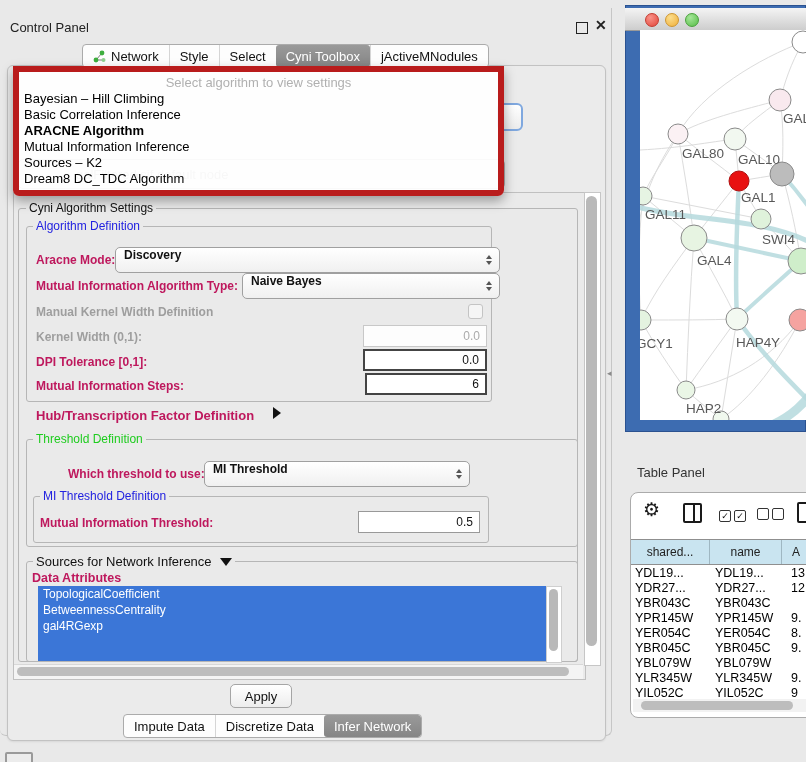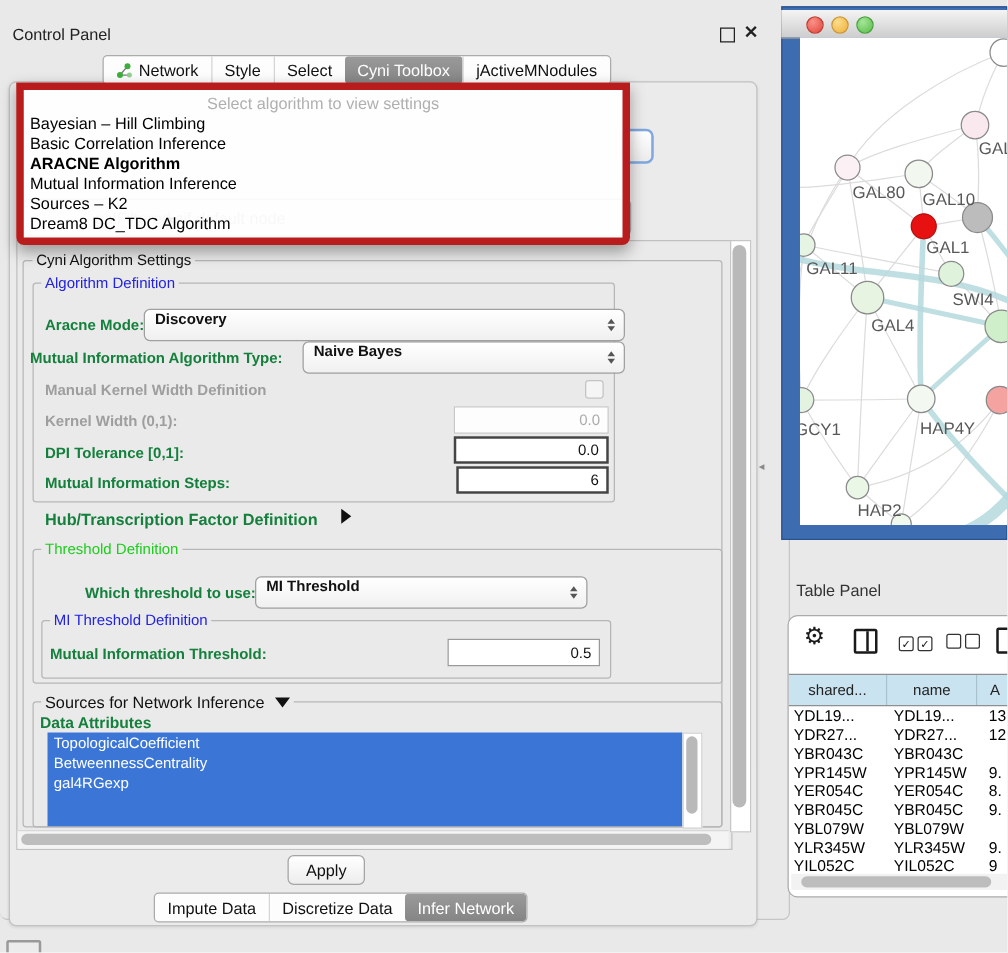--- a/index.html
+++ b/index.html
@@ -1,21 +1,21 @@
 <!DOCTYPE html>
 <html><head>
 <meta charset="utf-8">
 <style>
   html,body{margin:0;padding:0;}
   #app{position:relative;width:806px;height:762px;background:#E9E9E9;overflow:hidden;
        font-family:"Liberation Sans",sans-serif;color:#111;}
   .abs{position:absolute;}
   
   .cp{left:0;top:8px;width:611px;height:727px;background:#E9E9E9;
-      border-right:1px solid #C6C6C6;border-bottom:1px solid #C6C6C6;border-radius:0 0 6px 6px;padding-left:20px;}
+      border-right:1px solid #C6C6C6;border-bottom:1px solid #C6C6C6;border-radius:0 0 6px 6px;}
   .cp-title{left:10px;top:12px;font-size:13px;color:#222;}
   .float-box{left:576px;top:14px;width:10px;height:10px;border:1.5px solid #222;background:transparent;}
   .close-x{left:595px;top:9px;font-size:14px;font-weight:bold;color:#222;}
   .inner-panel{left:7px;top:57px;width:597px;height:674px;border:1px solid #C2C2C2;
       border-radius:6px;background:#EBEBEB;box-shadow:0 1px 2px rgba(0,0,0,.08);}
   
   .tabstrip{display:flex;background:#FDFDFD;border:1px solid #ABABAB;border-radius:4px;
       height:22px;align-items:stretch;font-size:13px;overflow:hidden;}
   .tab{display:flex;align-items:center;padding:0 10px;border-left:1px solid #D5D5D5;color:#111;white-space:nowrap;}
   .tab:first-child{border-left:none;}
@@ -37,21 +37,21 @@
   .scrollpane{left:13px;top:184px;width:571px;height:486px;border:1px solid #C0C0C0;background:#EAEAEA;}
   .vsb{left:584px;top:184px;width:15px;height:472px;background:#FFF;border:1px solid #C6C6C6;}
   .vsb .thumb{position:absolute;left:1px;top:3px;width:11px;height:450px;background:#B9B9B9;border-radius:6px;}
   .hsb{left:14px;top:656px;width:569px;height:14px;background:#F4F4F4;border-top:1px solid #D8D8D8;}
   .hsb .thumb{position:absolute;left:3px;top:2px;width:552px;height:9px;background:#BDBDBD;border-radius:5px;}
   
   .group{border:1px solid #B6B6B6;border-radius:3px;}
   .gtitle{position:absolute;background:#EAEAEA;padding:0 3px;font-size:12px;white-space:nowrap;}
   .t-blue{color:#2222E0;}
   .t-green{color:#1ECC1E;}
-  .lbl{position:absolute;font-size:12px;font-weight:bold;color:#15803d;white-space:nowrap;}
+  .lbl{position:absolute;font-size:12px;font-weight:bold;color:#be185d;white-space:nowrap;}
   .lbl.dis{color:#9E9E9E;}
   .combo{position:absolute;background:linear-gradient(#FFFFFF,#F0F0F0);border:1px solid #A0A0A0;
       border-radius:5px;font-size:12px;display:flex;align-items:flex-start;padding:0 8px;font-weight:bold;}
   .spin{position:absolute;right:7px;top:50%;transform:translateY(-50%);display:flex;flex-direction:column;gap:2px;}
   .ar-up{width:0;height:0;border-left:3.5px solid transparent;border-right:3.5px solid transparent;border-bottom:4px solid #555;}
   .ar-dn{width:0;height:0;border-left:3.5px solid transparent;border-right:3.5px solid transparent;border-top:4px solid #555;}
   .tfield{position:absolute;background:#FFF;border:1px solid #999;font-size:12px;
       display:flex;align-items:center;justify-content:flex-end;padding:0 6px;}
   .tfield.strong{border:2px solid #444;}
   .tfield.dis{border:1px solid #C8C8C8;color:#ABABAB;background:#FDFDFD;}
@@ -171,21 +171,21 @@
 
     <div class="lbl" style="left:36px;top:245px;">Aracne Mode:</div>
     <div class="combo" style="left:115px;top:239px;width:367px;height:24px;">
       <span>Discovery</span>
       <span class="spin">
           <span class="ar-up"></span>
           <span class="ar-dn"></span>
         </span>
     </div>
 
-    <div class="lbl" style="left:24px;top:271px;">Mutual Information Algorithm Type:</div>
+    <div class="lbl" style="left:36px;top:271px;">Mutual Information Algorithm Type:</div>
     <div class="combo" style="left:242px;top:265px;width:240px;height:24px;">
       <span>Naive Bayes</span>
       <span class="spin">
           <span class="ar-up"></span>
           <span class="ar-dn"></span>
         </span>
     </div>
 
     <div class="lbl dis" style="left:36px;top:297px;">Manual Kernel Width Definition</div>
     <div class="cbox" style="left:468px;top:296px;"></div>

